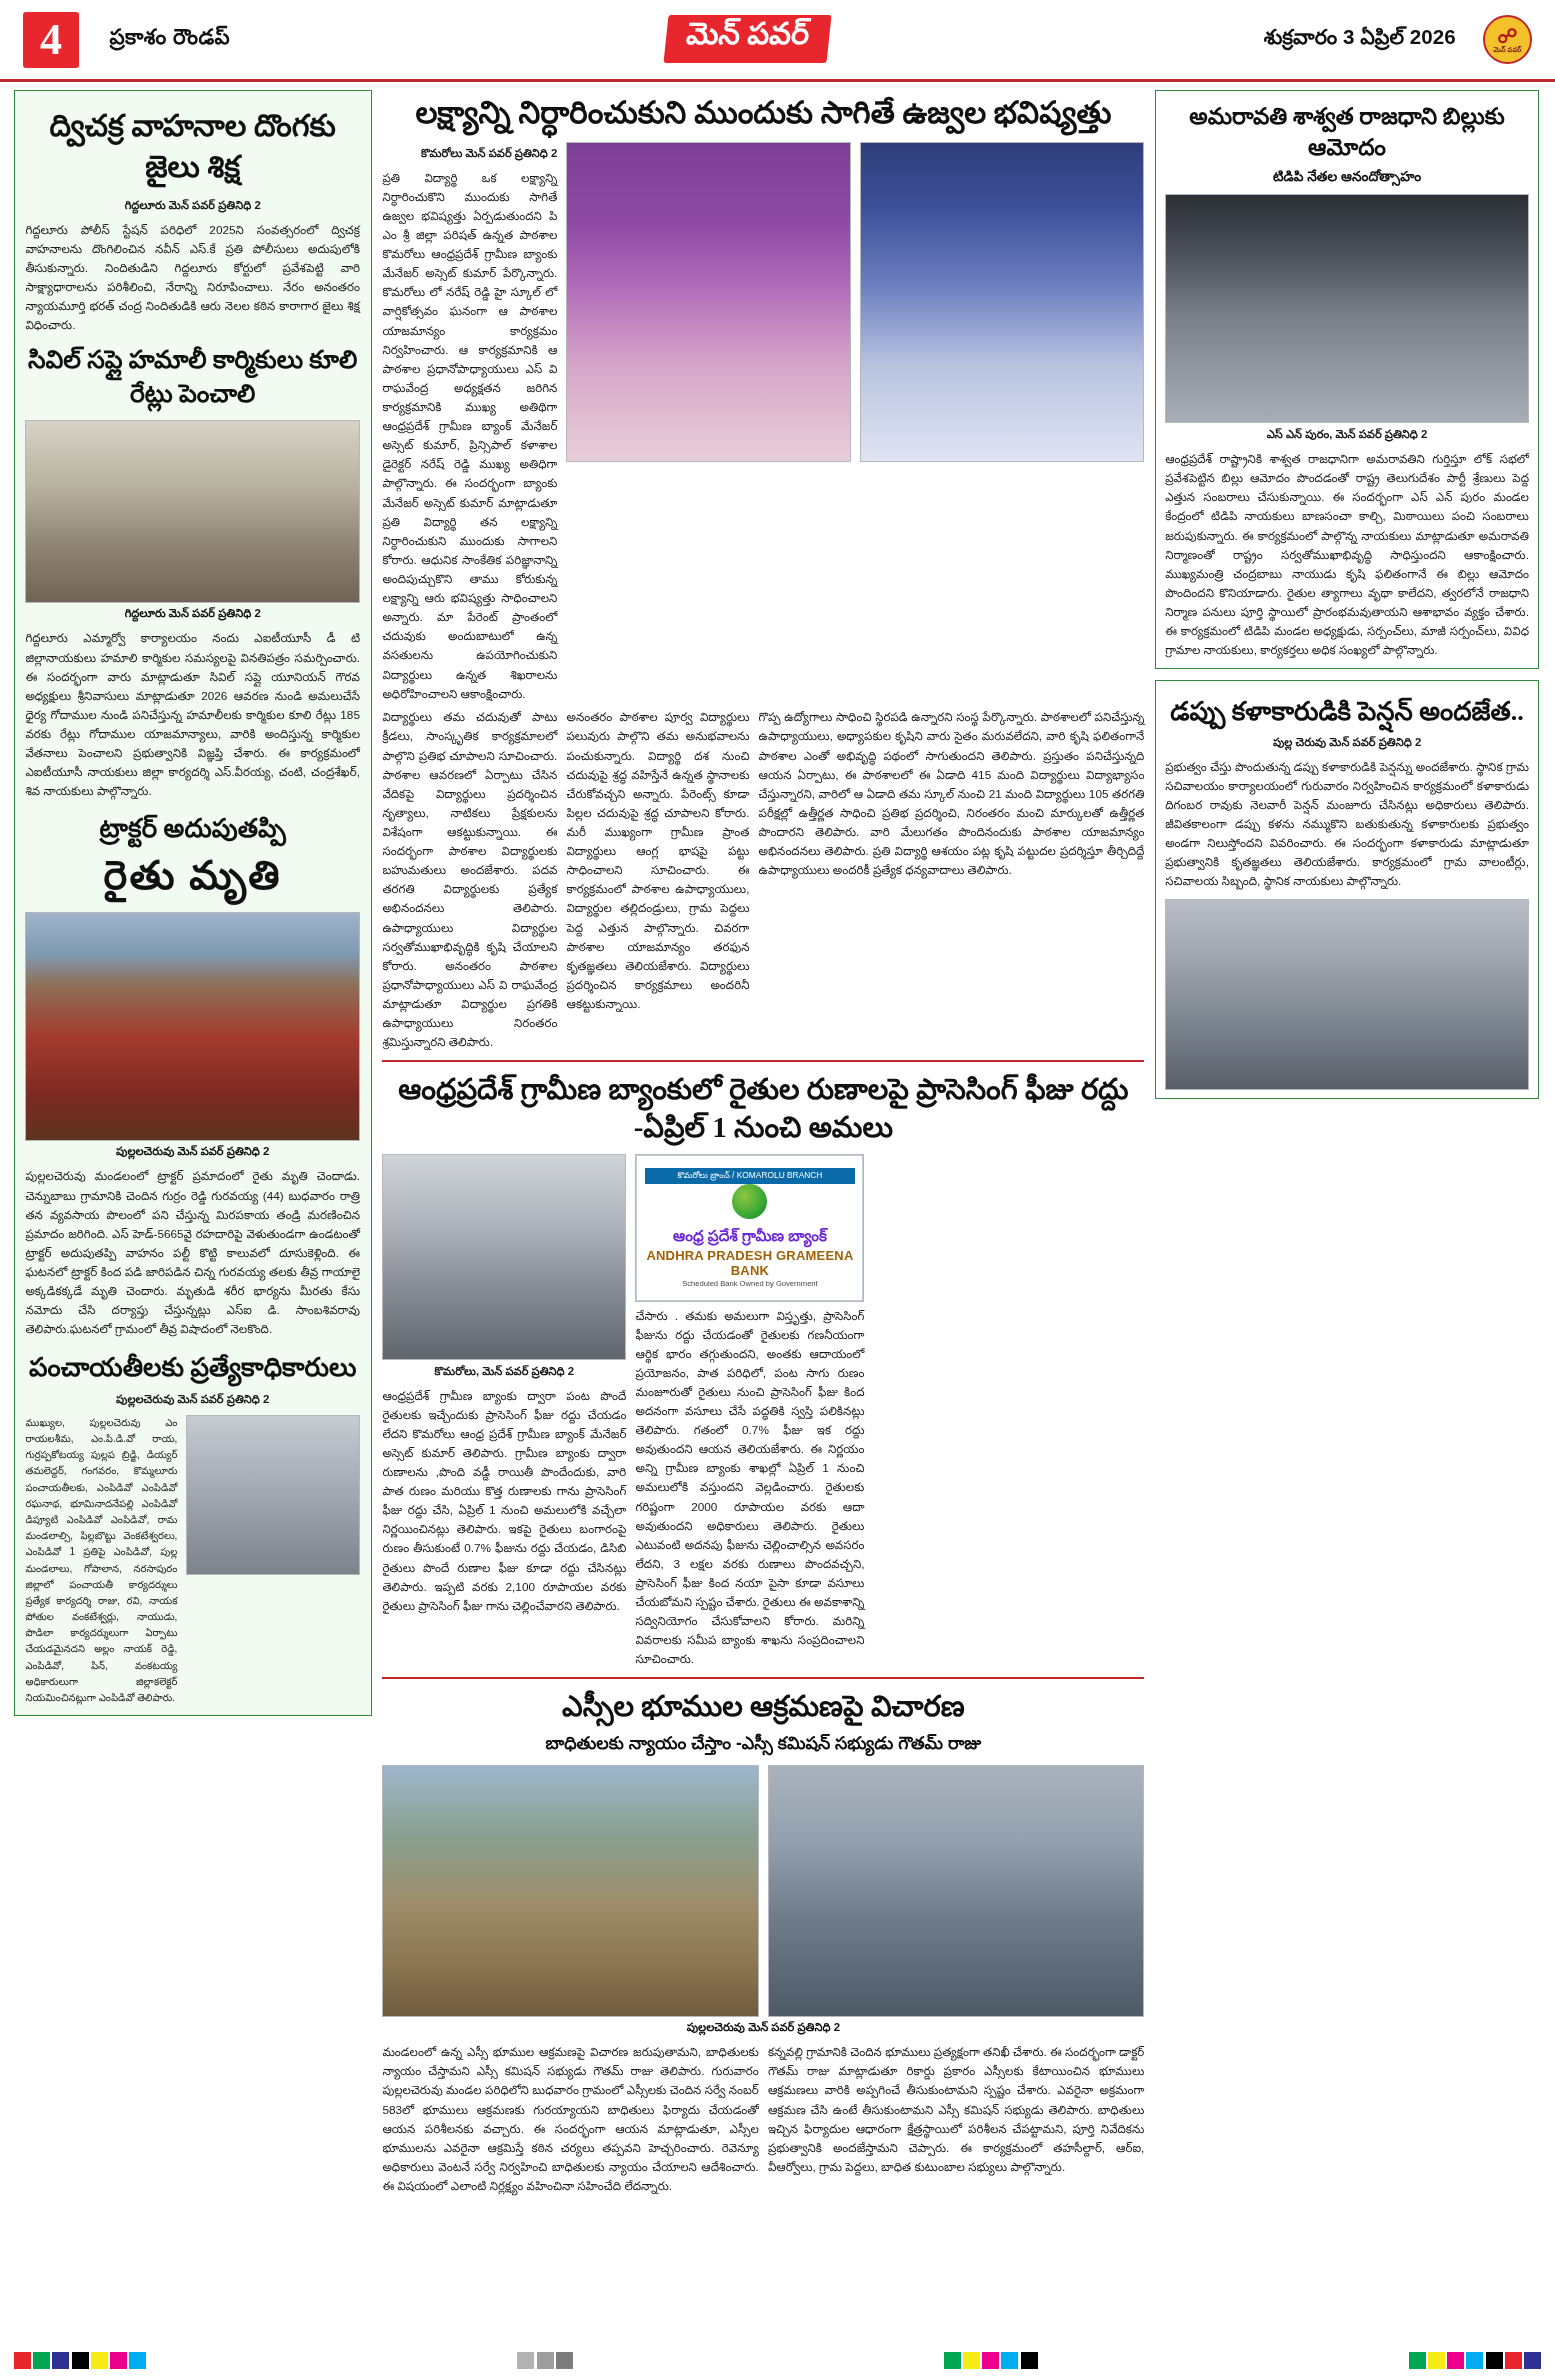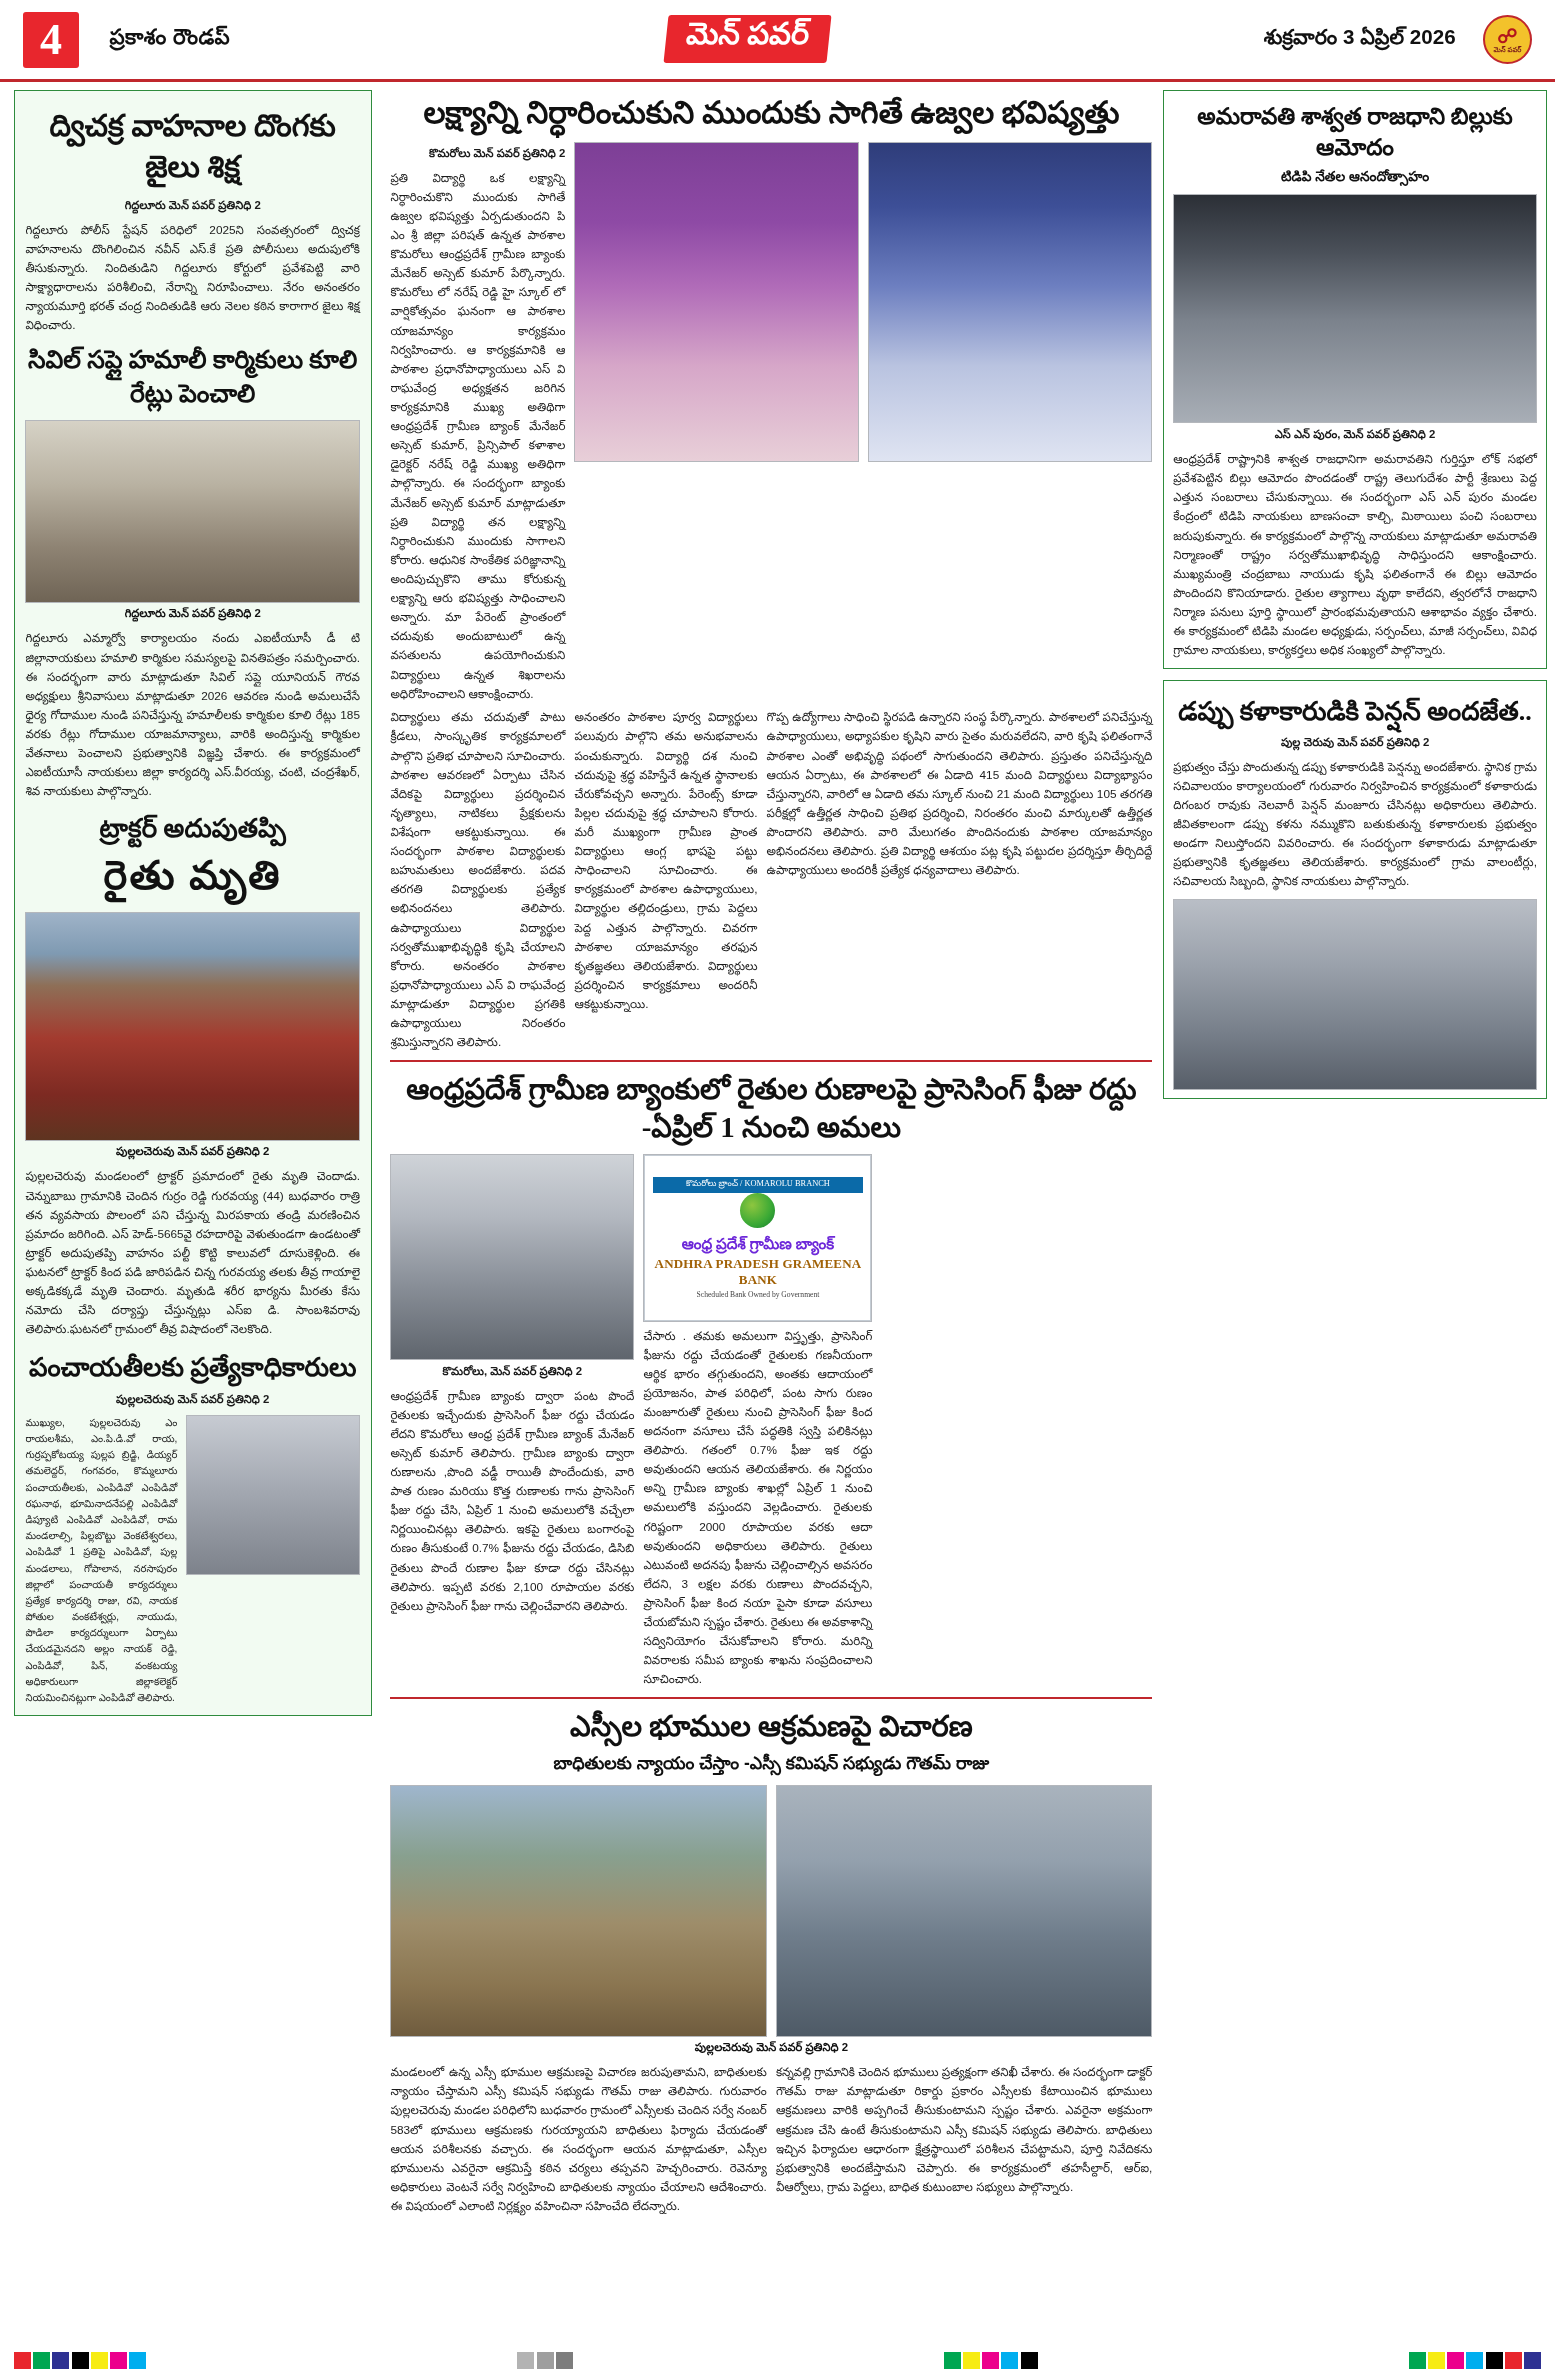--- a/index.html
+++ b/index.html
@@ -78,21 +78,21 @@
   .mast-badge .b2{ font-size:6.9px; }
 
   
   .content {
     position: relative;
     display: flex;
     padding: 7.6px 13.7px 0 13.7px;
     gap: 10.7px;
   }
   .col-left  { width: 358px; flex: 0 0 358px; }
-  .col-mid   { width: 762px; flex: 0 0 762px; margin-left: 8px; }
+  .col-mid   { width: 762px; flex: 0 0 762px; }
   .col-right { width: 384px; flex: 0 0 384px; }
 
   .green-box {
     border: 1.5px solid #2e8b3d;
     background: #f2fbf2;
     padding: 9.1px 10.7px;
   }
 
   .tel-head {
     font-family: "Liberation Serif", serif;
@@ -331,21 +331,21 @@
 
       <div>
         <div class="mid-headline2">ఆంధ్రప్రదేశ్ గ్రామీణ బ్యాంకులో రైతుల రుణాలపై ప్రాసెసింగ్ ఫీజు రద్దు -ఏప్రిల్ 1 నుంచి అమలు</div>
         <div class="row">
           <div style="flex:0 0 244px;">
             <div class="photo ph-manager" style="height:206px;"></div>
             <div class="byline">కొమరోలు, మెన్ పవర్ ప్రతినిధి 2</div>
             <div class="body-text">ఆంధ్రప్రదేశ్ గ్రామీణ బ్యాంకు ద్వారా పంట పొందే రైతులకు ఇచ్చేందుకు ప్రాసెసింగ్ ఫీజు రద్దు చేయడం లేదని కొమరోలు ఆంధ్ర ప్రదేశ్ గ్రామీణ బ్యాంక్ మేనేజర్ అస్సెట్ కుమార్ తెలిపారు. గ్రామీణ బ్యాంకు ద్వారా రుణాలను ,పొంది వడ్డీ రాయితీ పొందేందుకు, వారి పాత రుణం మరియు కొత్త రుణాలకు గాను ప్రాసెసింగ్ ఫీజు రద్దు చేసి, ఏప్రిల్ 1 నుంచి అమలులోకి వచ్చేలా నిర్ణయించినట్లు తెలిపారు. ఇకపై రైతులు బంగారంపై రుణం తీసుకుంటే 0.7% ఫీజును రద్దు చేయడం, డిసిబి రైతులు పొందే రుణాల ఫీజు కూడా రద్దు చేసినట్లు తెలిపారు. ఇప్పటి వరకు 2,100 రూపాయల వరకు రైతులు ప్రాసెసింగ్ ఫీజు గాను చెల్లించేవారని తెలిపారు.</div>
           </div>
           <div style="flex:0 0 229px;">
-            <div class="photo ph-bank" style="height:168px;font-family:Liberation Serif, serif;">
+            <div class="photo ph-bank" style="height:148px;">
               <div class="bank-card">
                 <div class="bank-strip">కొమరోలు బ్రాంచ్ / KOMAROLU BRANCH</div>
                 <div class="leaf"></div>
                 <div class="bank-name-te">ఆంధ్ర ప్రదేశ్ గ్రామీణ బ్యాంక్</div>
                 <div class="bank-name-en">ANDHRA PRADESH GRAMEENA BANK</div>
                 <div class="bank-sub">Scheduled Bank Owned by Government</div>
               </div>
             </div>
             <div class="body-text mt6">చేసారు . తమకు అమలుగా విస్తృత్తు, ప్రాసెసింగ్ ఫీజును రద్దు చేయడంతో రైతులకు గణనీయంగా ఆర్థిక భారం తగ్గుతుందని, అంతకు ఆదాయంలో ప్రయోజనం, పాత పరిధిలో, పంట సాగు రుణం మంజూరుతో రైతులు నుంచి ప్రాసెసింగ్ ఫీజు కింద అదనంగా వసూలు చేసే పద్ధతికి స్వస్తి పలికినట్లు తెలిపారు. గతంలో 0.7% ఫీజు ఇక రద్దు అవుతుందని ఆయన తెలియజేశారు. ఈ నిర్ణయం అన్ని గ్రామీణ బ్యాంకు శాఖల్లో ఏప్రిల్ 1 నుంచి అమలులోకి వస్తుందని వెల్లడించారు. రైతులకు గరిష్టంగా 2000 రూపాయల వరకు ఆదా అవుతుందని అధికారులు తెలిపారు. రైతులు ఎటువంటి అదనపు ఫీజును చెల్లించాల్సిన అవసరం లేదని, 3 లక్షల వరకు రుణాలు పొందవచ్చని, ప్రాసెసింగ్ ఫీజు కింద నయా పైసా కూడా వసూలు చేయబోమని స్పష్టం చేశారు. రైతులు ఈ అవకాశాన్ని సద్వినియోగం చేసుకోవాలని కోరారు. మరిన్ని వివరాలకు సమీప బ్యాంకు శాఖను సంప్రదించాలని సూచించారు.</div>
           </div>

